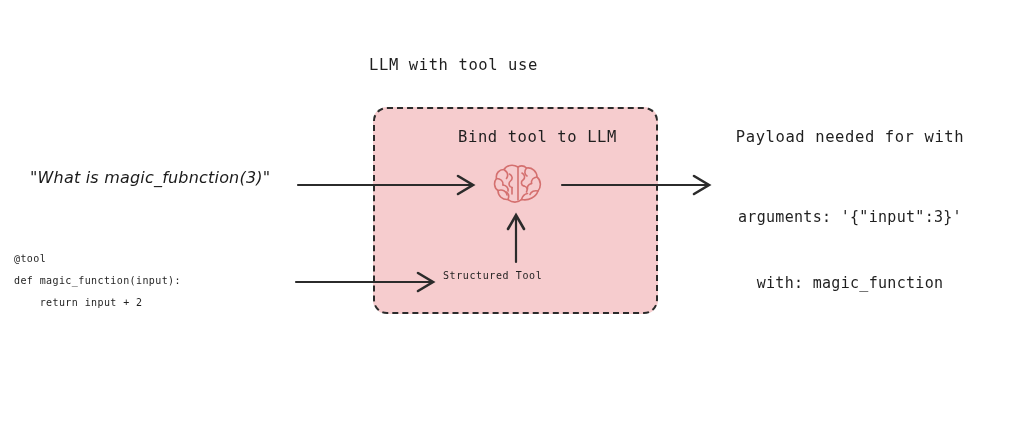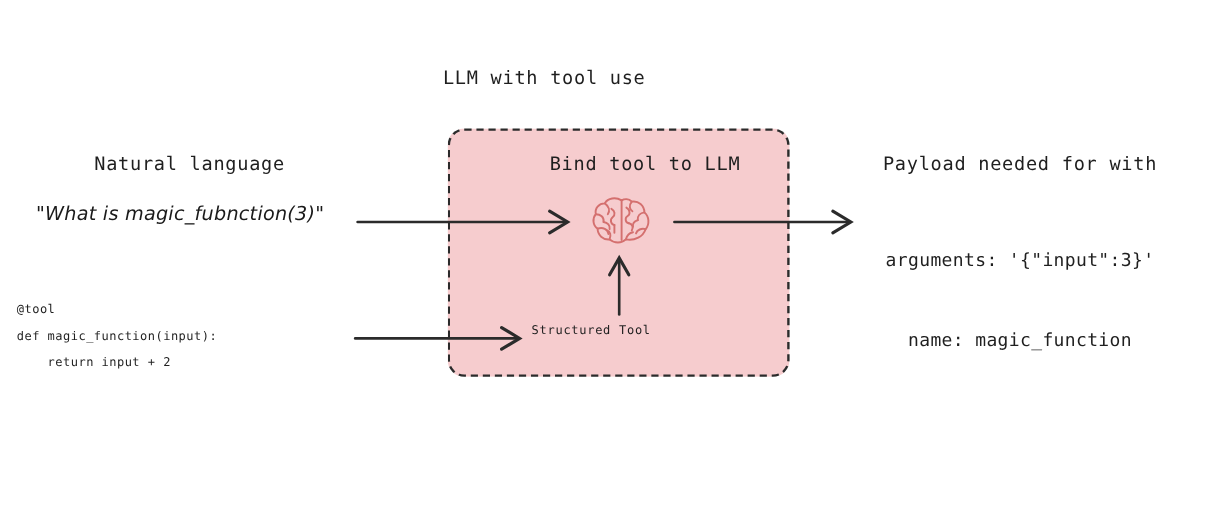--- a/index.html
+++ b/index.html
@@ -125,21 +125,20 @@
     height: 44px;
   }
 </style>
 </head>
 <body>
 
 <div class="canvas">
 
   <div class="title">LLM with tool use</div>
 
-  <div class="col-head" id="head-natural">Natural language</div>
 
   <div class="nl-quote">"What is magic_fubnction(3)"</div>
 
   <div class="code-block">@tool
 def magic_function(input):
     return input + 2</div>
 
   <div class="tool-box"></div>
 
   <div class="col-head" id="head-bind">Bind tool to LLM</div>
@@ -174,21 +173,21 @@
       </g>
     </svg>
   </div>
 
   <div class="struct-label">Structured Tool</div>
 
   <div class="col-head" id="head-payload">Payload needed for with</div>
 
   <div class="payload-block">
     <div>arguments: '{"input":3}'</div>
-    <div>name: magic_function</div>
+    <div>with: magic_function</div>
   </div>
 
   <svg class="overlay">
     <g stroke="#2b2b2b" stroke-width="2.2" fill="none" stroke-linecap="round">
 
       <g>
         <line x1="298" y1="185" x2="472" y2="185"></line>
         <polyline points="458,176 473,185 458,194" stroke-width="2.6"></polyline>
       </g>
 

